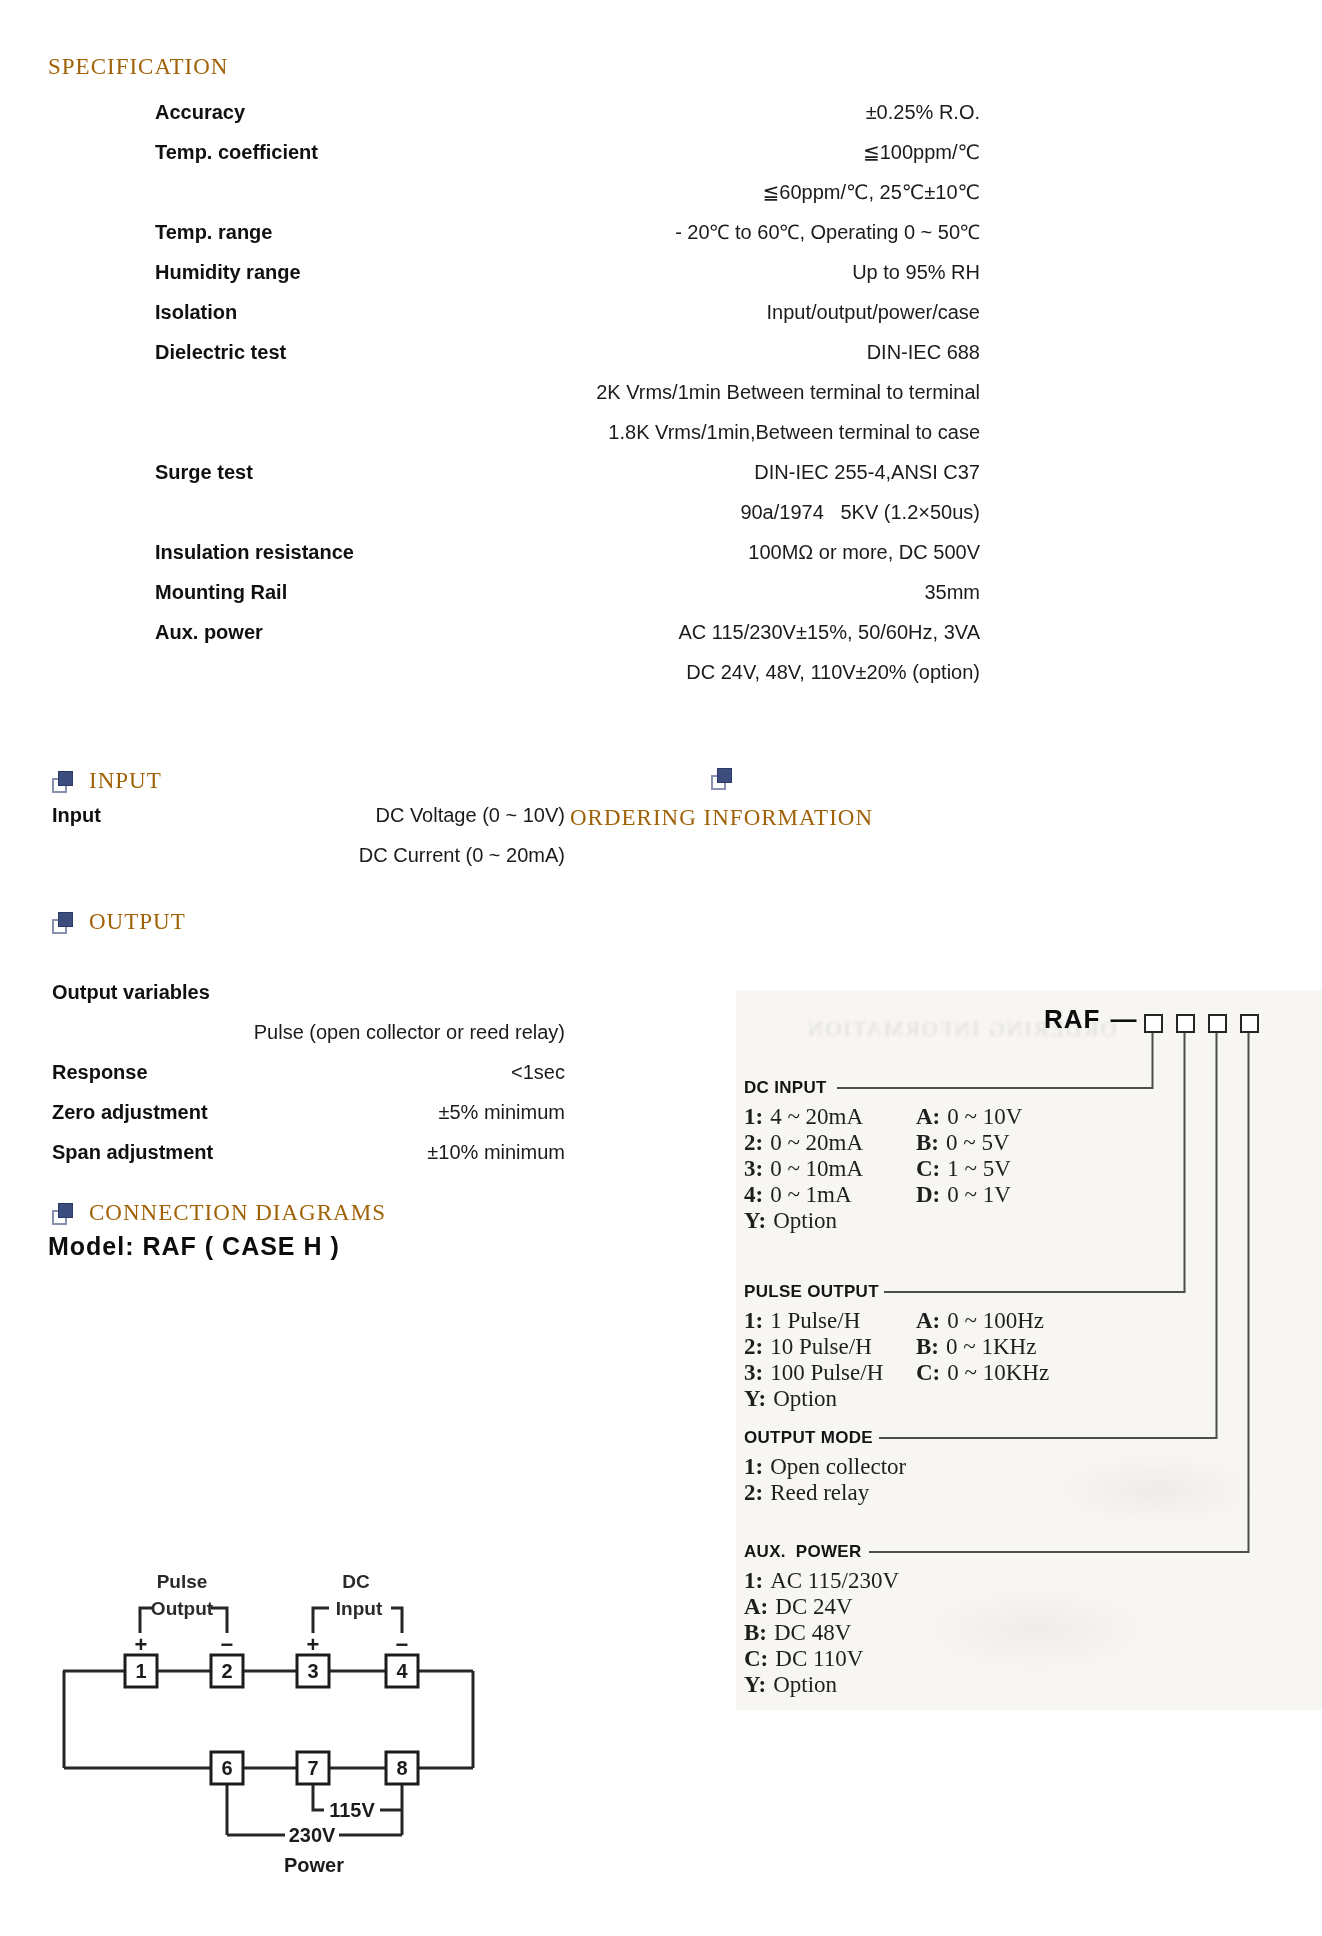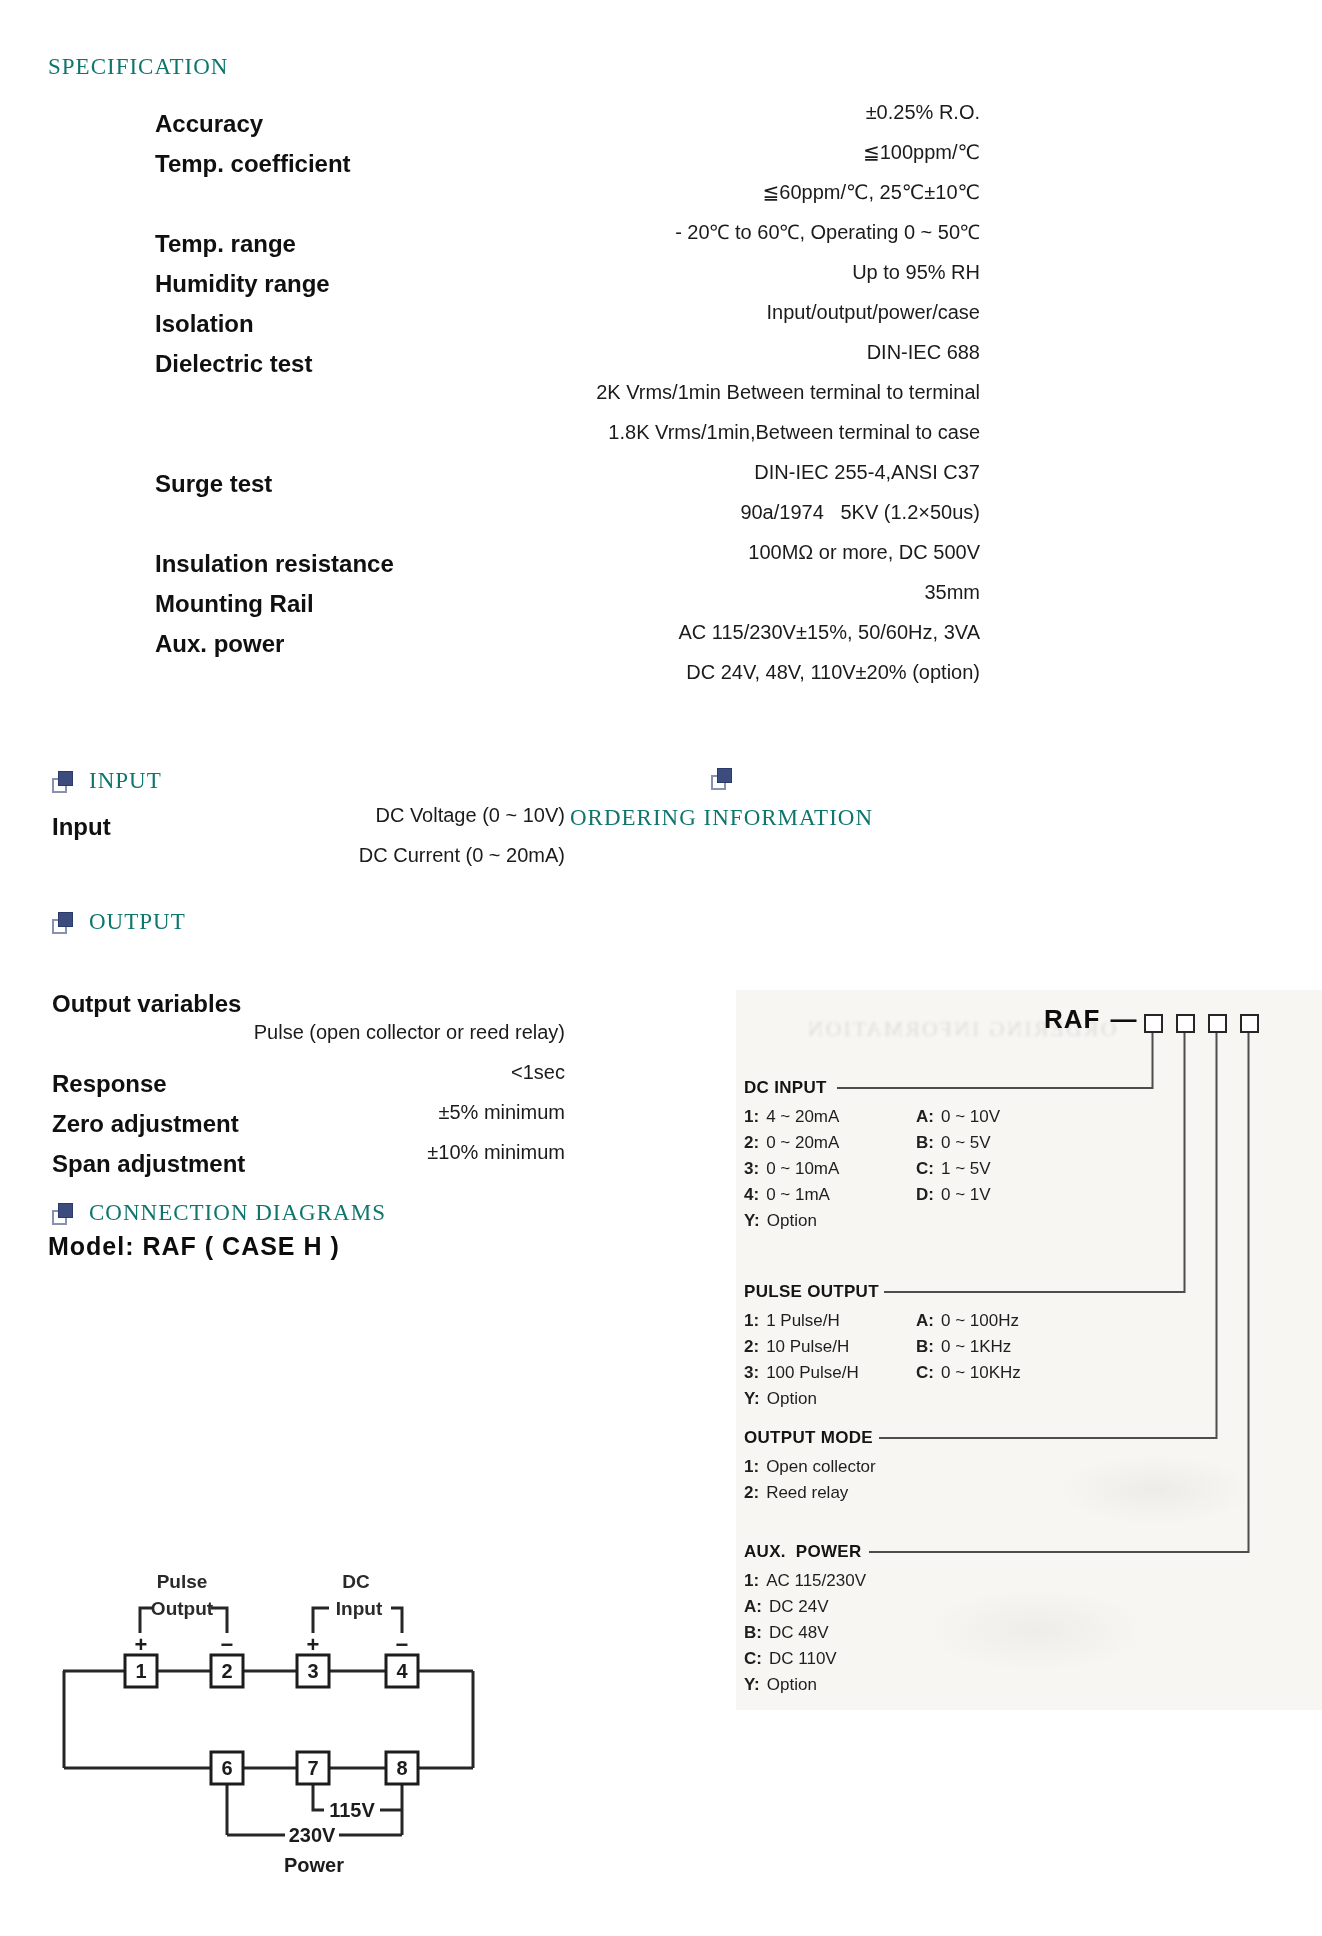--- a/index.html
+++ b/index.html
@@ -1,29 +1,29 @@
 <!DOCTYPE html>
 <html><head>
 <meta charset="utf-8">
 <style>
   html,body{margin:0;padding:0;background:#ffffff;}
   .page{position:relative;width:1322px;height:1936px;background:#ffffff;overflow:hidden;
         font-family:"Liberation Sans",sans-serif;color:#191919;}
 
   
   .shead{position:absolute;display:flex;align-items:center;gap:16px;}
-  .shead .txt{font-family:"Liberation Serif",serif;font-size:23px;color:#0f766e;letter-spacing:1px;}
+  .shead .txt{font-family:"Liberation Serif",serif;font-size:23px;color:#a16207;letter-spacing:1px;}
   .hicon{position:relative;width:21px;height:21px;display:inline-block;flex:0 0 auto;}
   .hicon::before{content:"";position:absolute;left:0;top:7px;width:11px;height:11px;border:2px solid #8892b0;background:#fff;}
   .hicon::after{content:"";position:absolute;left:6px;top:0;width:13px;height:13px;background:#3c4c7c;border:1px solid #2c3a6a;}
 
   
   .spec-table{position:absolute;left:0;top:92px;width:980px;}
   .srow{position:relative;height:40px;}
-  .srow .lbl{position:absolute;left:155px;top:12px;line-height:40px;font-weight:bold;font-size:24px;color:#101010;white-space:pre;}
+  .srow .lbl{position:absolute;left:155px;top:0;line-height:40px;font-weight:bold;font-size:20px;color:#101010;white-space:pre;}
   .srow .val{position:absolute;right:0;top:0;line-height:40px;font-size:20px;color:#1b1b1b;white-space:pre;text-align:center;}
 
   
   .mini-table{position:absolute;left:0;width:565px;}
   .mini-table .srow .lbl{left:52px;}
 
   
   .model-line{position:absolute;left:48px;top:1232px;font-size:25px;font-weight:bold;color:#0d0d0d;letter-spacing:1px;white-space:pre;}
 
   
@@ -36,21 +36,21 @@
     font-family:"Liberation Serif",serif;font-size:22px;color:#8d867c;opacity:.22;
     filter:blur(1.5px);letter-spacing:2px;text-align:center;}
   .raf{position:absolute;left:308px;top:14px;display:flex;gap:10px;
     font-size:26px;font-weight:bold;color:#0d0d0d;letter-spacing:1px;}
   .obox{position:absolute;top:24px;width:15px;height:15px;border:2px solid #262626;background:#fff;}
   .olines{position:absolute;left:0;top:0;width:622px;height:720px;pointer-events:none;}
   .ogroup{position:absolute;left:8px;width:560px;}
   .otitle{font-size:17px;font-weight:bold;color:#141414;letter-spacing:.3px;line-height:20px;white-space:pre;}
   .ocol{position:absolute;left:0;top:26px;}
   .ocol.two{left:172px;}
-  .oitem{height:26px;line-height:26px;font-family:Liberation Sans, sans-serif;font-size:17px;color:#1e1e1e;white-space:pre;}
+  .oitem{height:26px;line-height:26px;font-family:Liberation Serif, serif;font-size:23px;color:#1e1e1e;white-space:pre;}
   .oitem .ok{font-weight:bold;margin-right:7px;}
 
   
   .cdiag{position:absolute;left:40px;top:1560px;width:460px;height:330px;}
   .cdiag path{stroke:#262626;stroke-width:3;fill:none;}
   .cdiag rect{stroke:#1c1c1c;stroke-width:3;fill:#ffffff;}
   .dnum{font-family:"Liberation Sans",sans-serif;font-size:20px;font-weight:bold;fill:#1c1c1c;text-anchor:middle;}
   .dlabel{font-family:"Liberation Sans",sans-serif;font-size:19px;font-weight:bold;fill:#2a2a2a;text-anchor:middle;}
   .dsign{font-family:"Liberation Sans",sans-serif;font-size:22px;font-weight:bold;fill:#1c1c1c;text-anchor:middle;}
 </style>

